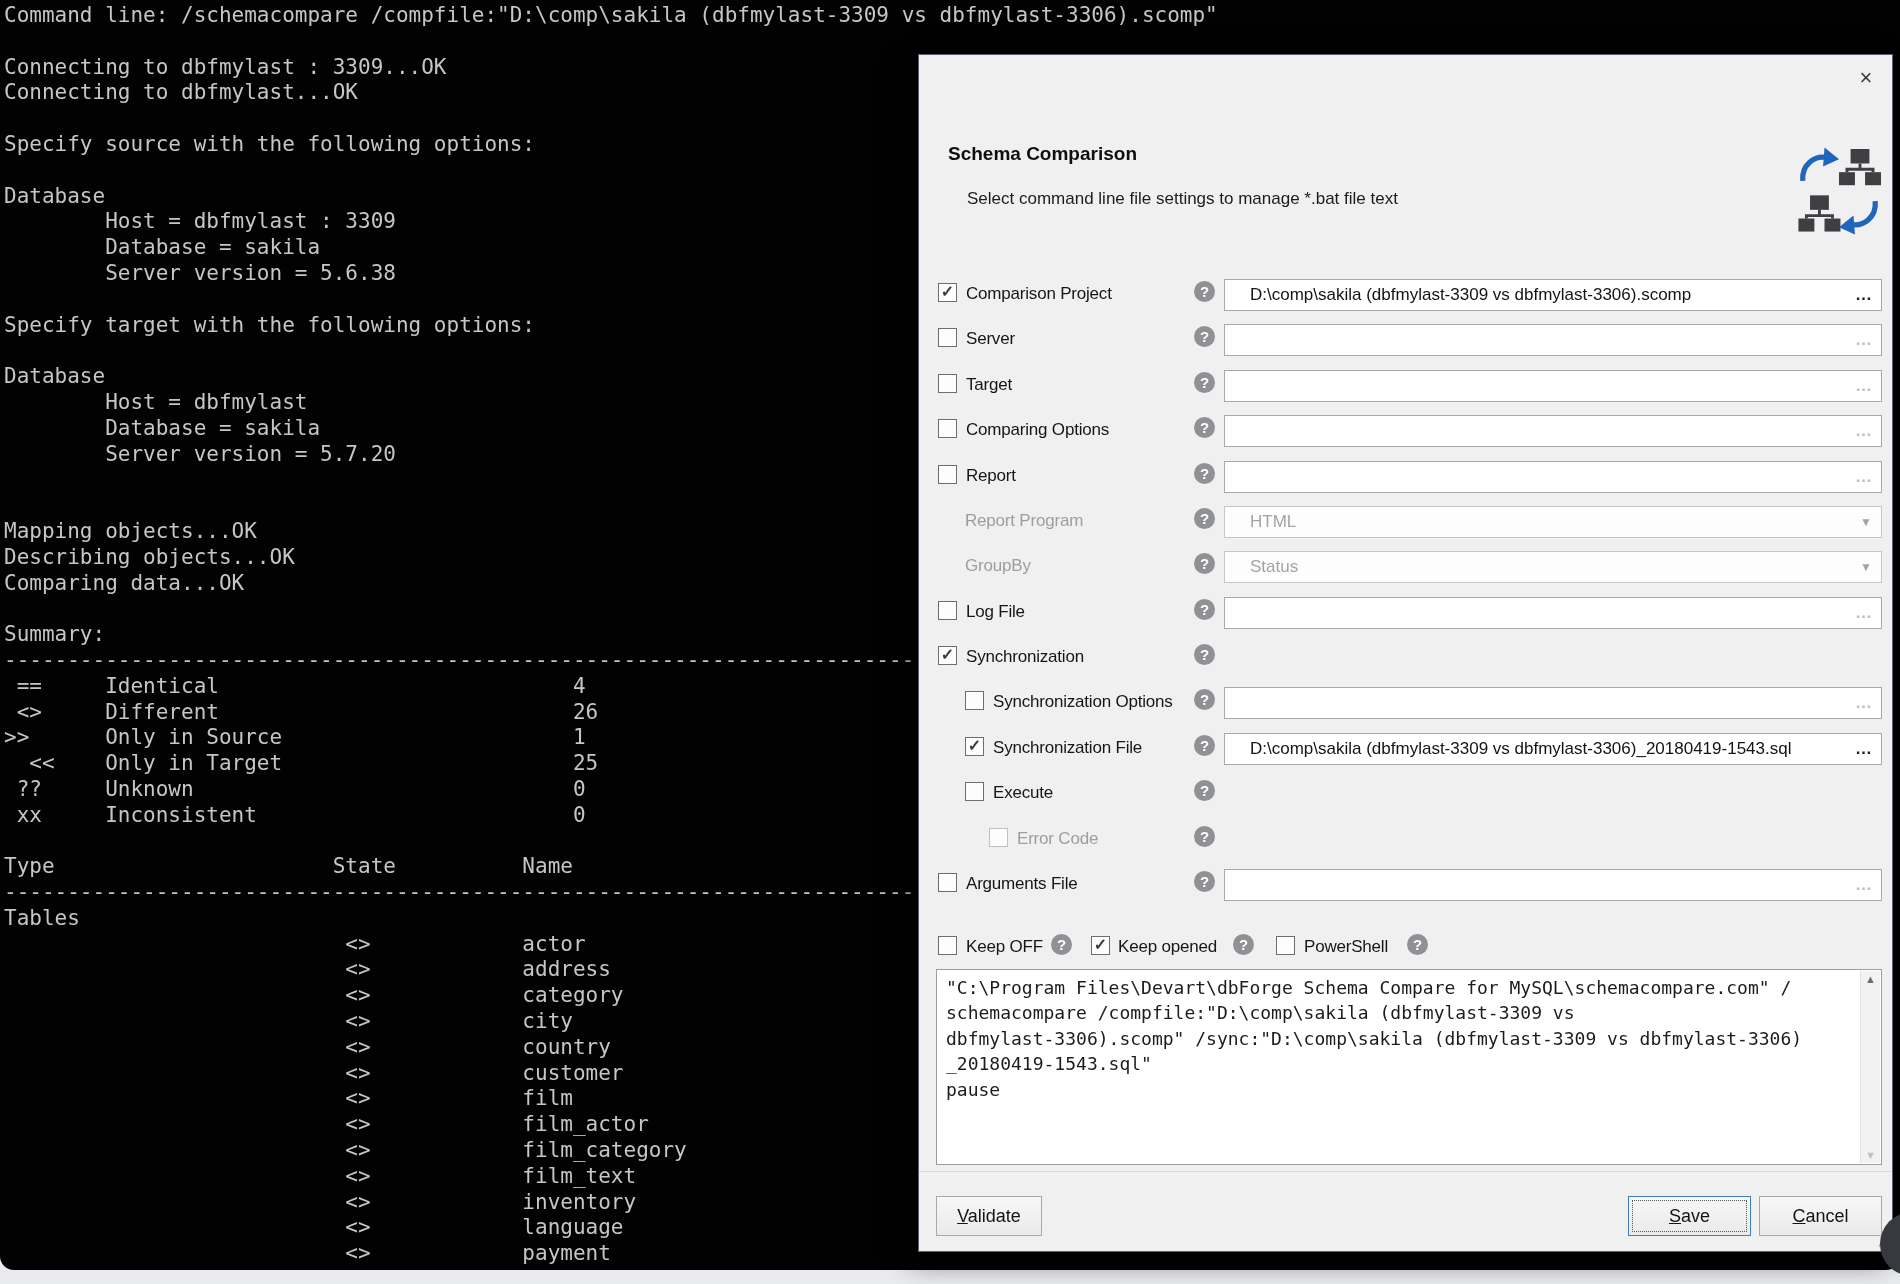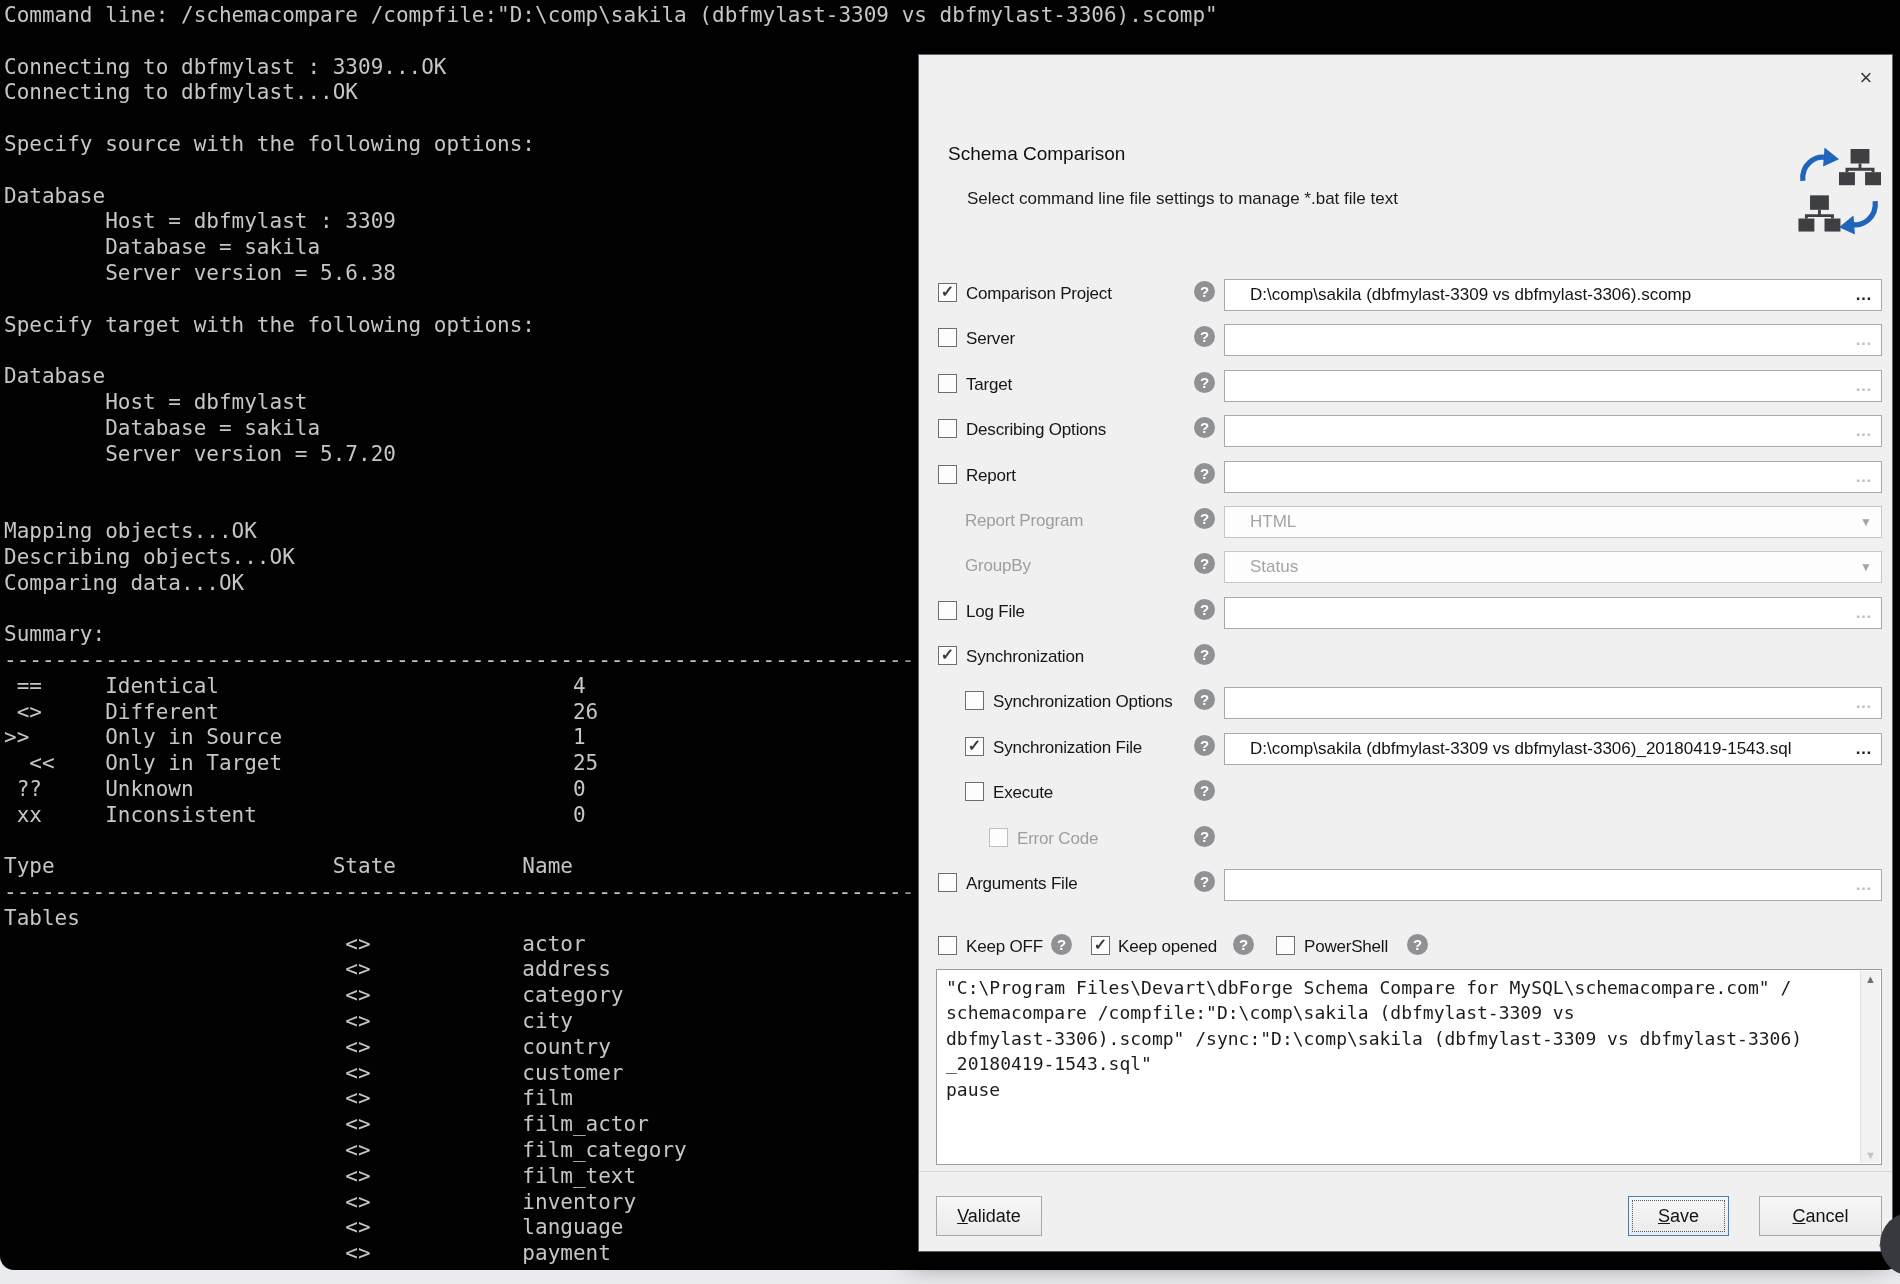--- a/index.html
+++ b/index.html
@@ -9,21 +9,21 @@
   .term-bg{position:absolute;left:0;top:0;width:1900px;height:1270px;background:#020202;
            border-radius:0 0 14px 14px;overflow:hidden;}
   .term{position:absolute;left:4px;top:3px;margin:0;white-space:pre;
         font-family:"DejaVu Sans Mono",monospace;font-size:21px;line-height:25.8px;color:#c6c6c6;}
   
   .dialog{position:absolute;left:918px;top:54px;width:975px;height:1198px;background:#f0f0f1;
           border:1px solid #5d6072;box-shadow:-8px 10px 26px rgba(0,0,0,.55);z-index:10;box-sizing:border-box;}
   .dlg-title{position:absolute;left:14px;top:16px;font-size:24px;letter-spacing:-.3px;color:#1b1b22;}
   .dlg-close{position:absolute;left:932px;top:8px;width:30px;height:30px;font-size:22px;line-height:30px;
              text-align:center;color:#3a3a3a;cursor:default;}
-  .sec-title{position:absolute;left:29px;top:88px;font-size:19px;font-weight:normal;color:#0f0f0f;}
+  .sec-title{position:absolute;left:29px;top:88px;font-size:19px;font-weight:bold;color:#0f0f0f;}
   .sec-sub{position:absolute;left:48px;top:134px;font-size:17px;color:#1c1c1c;}
   .cmp-icon{position:absolute;left:878px;top:90px;}
   
   .frow{position:absolute;left:0;width:975px;height:34px;}
   .cb{position:absolute;top:4px;width:19px;height:19px;background:#fdfdfd;border:1px solid #6e6e6e;
       box-sizing:border-box;text-align:center;font-size:16px;font-weight:bold;line-height:16px;color:#3a3a3a;}
   .cb.dis{border-color:#bfc0c2;}
   .lbl{position:absolute;top:5px;font-size:17px;letter-spacing:-.2px;color:#161616;white-space:nowrap;}
   .lbl.dis{color:#9c9ea1;}
   .help{position:absolute;top:2px;width:21px;height:21px;border-radius:50%;background:#8f9194;color:#fff;
@@ -41,21 +41,21 @@
            line-height:25.4px;color:#1c1c1c;white-space:pre-wrap;}
   .bat .sbar{position:absolute;right:1px;top:1px;bottom:1px;width:19px;background:#f2f2f3;border-left:1px solid #e2e2e2;}
   .bat .sbar .up{position:absolute;top:2px;left:0;width:19px;text-align:center;font-size:11px;color:#6e6e6e;}
   .bat .sbar .dn{position:absolute;bottom:2px;left:0;width:19px;text-align:center;font-size:11px;color:#c2c2c6;}
   
   .sep{position:absolute;left:0;top:1116px;width:973px;height:1px;background:#d9d9dc;}
   .btn{position:absolute;top:1141px;height:40px;border:1px solid #a9a9ac;background:linear-gradient(#f7f7f7,#eaeaea);
        font-size:18px;color:#141414;display:flex;align-items:center;justify-content:center;box-sizing:border-box;}
   .btn u{text-decoration:underline;}
   .btn-validate{left:17px;width:106px;}
-  .btn-save{left:709px;width:101px;border:1px solid #3f7fc1;}
+  .btn-save{left:709px;width:123px;border:1px solid #3f7fc1;}
   .btn-save .focus{position:absolute;inset:3px;border:1px dotted #5a5a5a;}
   .btn-cancel{left:840px;width:123px;}
   .grip{position:absolute;right:4px;bottom:4px;width:12px;height:12px;}
   .grip i{position:absolute;width:3px;height:3px;background:#b3b3b6;}
   .rec-circle{position:absolute;left:1880px;top:1212px;width:64px;height:64px;border-radius:50%;
               background:#38393e;z-index:40;}
 </style>
 </head>
 <body>
 
@@ -152,21 +152,21 @@
         <div class="field"><span></span><span class="dots ghost">…</span></div>
       </div>
       <div class="frow" style="top: 315px;">
         <span class="cb" style="left: 19px;"></span>
         <span class="lbl" style="left: 47px;">Target</span>
         <span class="help" style="left: 275px;">?</span>
         <div class="field"><span></span><span class="dots ghost">…</span></div>
       </div>
       <div class="frow" style="top: 360px;">
         <span class="cb" style="left: 19px;"></span>
-        <span class="lbl" style="left: 47px;">Describing Options</span>
+        <span class="lbl" style="left: 47px;">Comparing Options</span>
         <span class="help" style="left: 275px;">?</span>
         <div class="field"><span></span><span class="dots ghost">…</span></div>
       </div>
       <div class="frow" style="top: 406px;">
         <span class="cb" style="left: 19px;"></span>
         <span class="lbl" style="left: 47px;">Report</span>
         <span class="help" style="left: 275px;">?</span>
         <div class="field"><span></span><span class="dots ghost">…</span></div>
       </div>
       <div class="frow" style="top: 451px;">

